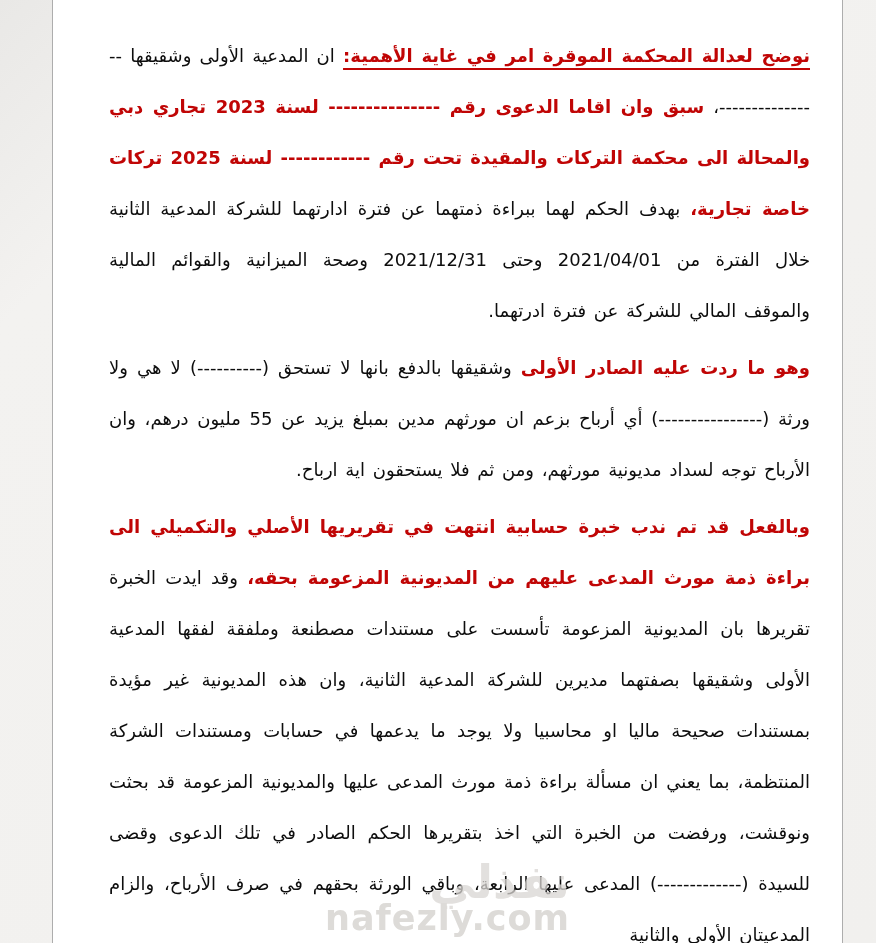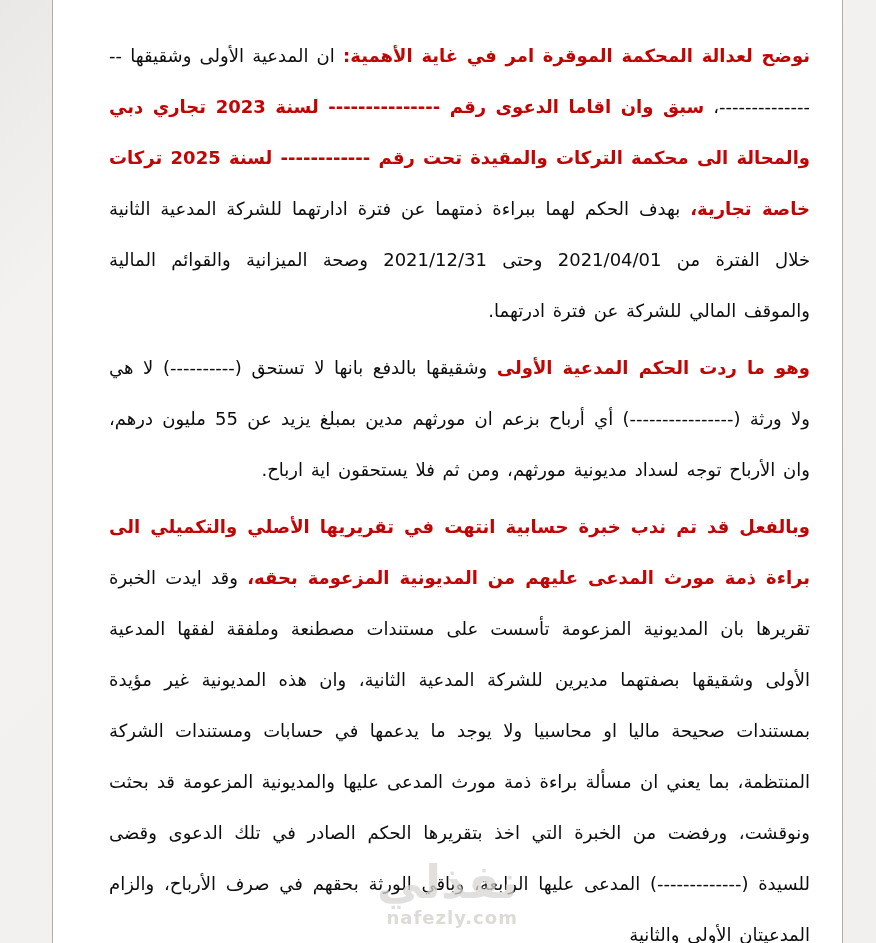--- a/index.html
+++ b/index.html
@@ -51,20 +51,21 @@
   .seg-black {
     color: #0d0d0d;
     font-weight: normal;
   }
   .seg-red,
   .seg-red-underline {
     color: #c00505;
     font-weight: bold;
   }
   .seg-red-underline {
+    text-decoration: underline;
     text-underline-offset: 6px;
     text-decoration-thickness: 1.5px;
   }
   .watermark {
     position: absolute;
     bottom: 10px;
     left: 50%;
     transform: translateX(-50%);
     text-align: right;
     z-index: 3;
@@ -72,21 +73,21 @@
     pointer-events: none;
   }
   .wm-arabic {
     font-size: 46px;
     font-weight: bold;
     color: #d9d6d3;
     line-height: 42px;
     direction: rtl;
   }
   .wm-site {
-    font-size: 18px;
+    font-size: 35px;
     color: #d2cfcb;
     letter-spacing: 1px;
     line-height: 30px;
     font-weight: bold;
   }
 </style>
 </head>
 <body>
 
 <div class="stage">
@@ -94,19 +95,19 @@
   <div class="page">
 
     <div class="watermark">
       <div class="wm-arabic">نفذلي</div>
       <div class="wm-site">nafezly.com</div>
     </div>
 
     <div class="content" dir="rtl">
 
     <p class="para"><span class="seg-red-underline">نوضح لعدالة المحكمة الموقرة امر في غاية الأهمية:</span><span class="seg-black"> ان المدعية الأولى وشقيقها ----------------، </span><span class="seg-red">سبق وان اقاما الدعوى رقم --------------- لسنة 2023 تجاري دبي والمحالة الى محكمة التركات والمقيدة تحت رقم ------------ لسنة 2025 تركات خاصة تجارية،</span><span class="seg-black"> بهدف الحكم لهما ببراءة ذمتهما عن فترة ادارتهما للشركة المدعية الثانية خلال الفترة من 2021/04/01 وحتى 2021/12/31 وصحة الميزانية والقوائم المالية والموقف المالي للشركة عن فترة ادرتهما.</span></p>
-        <p class="para"><span class="seg-red">وهو ما ردت الحكم المدعية الأولى</span><span class="seg-black"> وشقيقها بالدفع بانها لا تستحق (----------) لا هي ولا ورثة (----------------) أي أرباح بزعم ان مورثهم مدين بمبلغ يزيد عن 55 مليون درهم، وان الأرباح توجه لسداد مديونية مورثهم، ومن ثم فلا يستحقون اية ارباح.</span></p>
+        <p class="para"><span class="seg-red">وهو ما ردت عليه الصادر الأولى</span><span class="seg-black"> وشقيقها بالدفع بانها لا تستحق (----------) لا هي ولا ورثة (----------------) أي أرباح بزعم ان مورثهم مدين بمبلغ يزيد عن 55 مليون درهم، وان الأرباح توجه لسداد مديونية مورثهم، ومن ثم فلا يستحقون اية ارباح.</span></p>
         <p class="para"><span class="seg-red">وبالفعل قد تم ندب خبرة حسابية انتهت في تقريريها الأصلي والتكميلي الى براءة ذمة مورث المدعى عليهم من المديونية المزعومة بحقه،</span><span class="seg-black"> وقد ايدت الخبرة تقريرها بان المديونية المزعومة تأسست على مستندات مصطنعة وملفقة لفقها المدعية الأولى وشقيقها بصفتهما مديرين للشركة المدعية الثانية، وان هذه المديونية غير مؤيدة بمستندات صحيحة ماليا او محاسبيا ولا يوجد ما يدعمها في حسابات ومستندات الشركة المنتظمة، بما يعني ان مسألة براءة ذمة مورث المدعى عليها والمديونية المزعومة قد بحثت ونوقشت، ورفضت من الخبرة التي اخذ بتقريرها الحكم الصادر في تلك الدعوى وقضى للسيدة (-------------) المدعى عليها الرابعة، وباقي الورثة بحقهم في صرف الأرباح، والزام المدعيتان الأولى والثانية</span></p>
       </div>
 
   </div>
 
 </div>
 
 </body></html>

